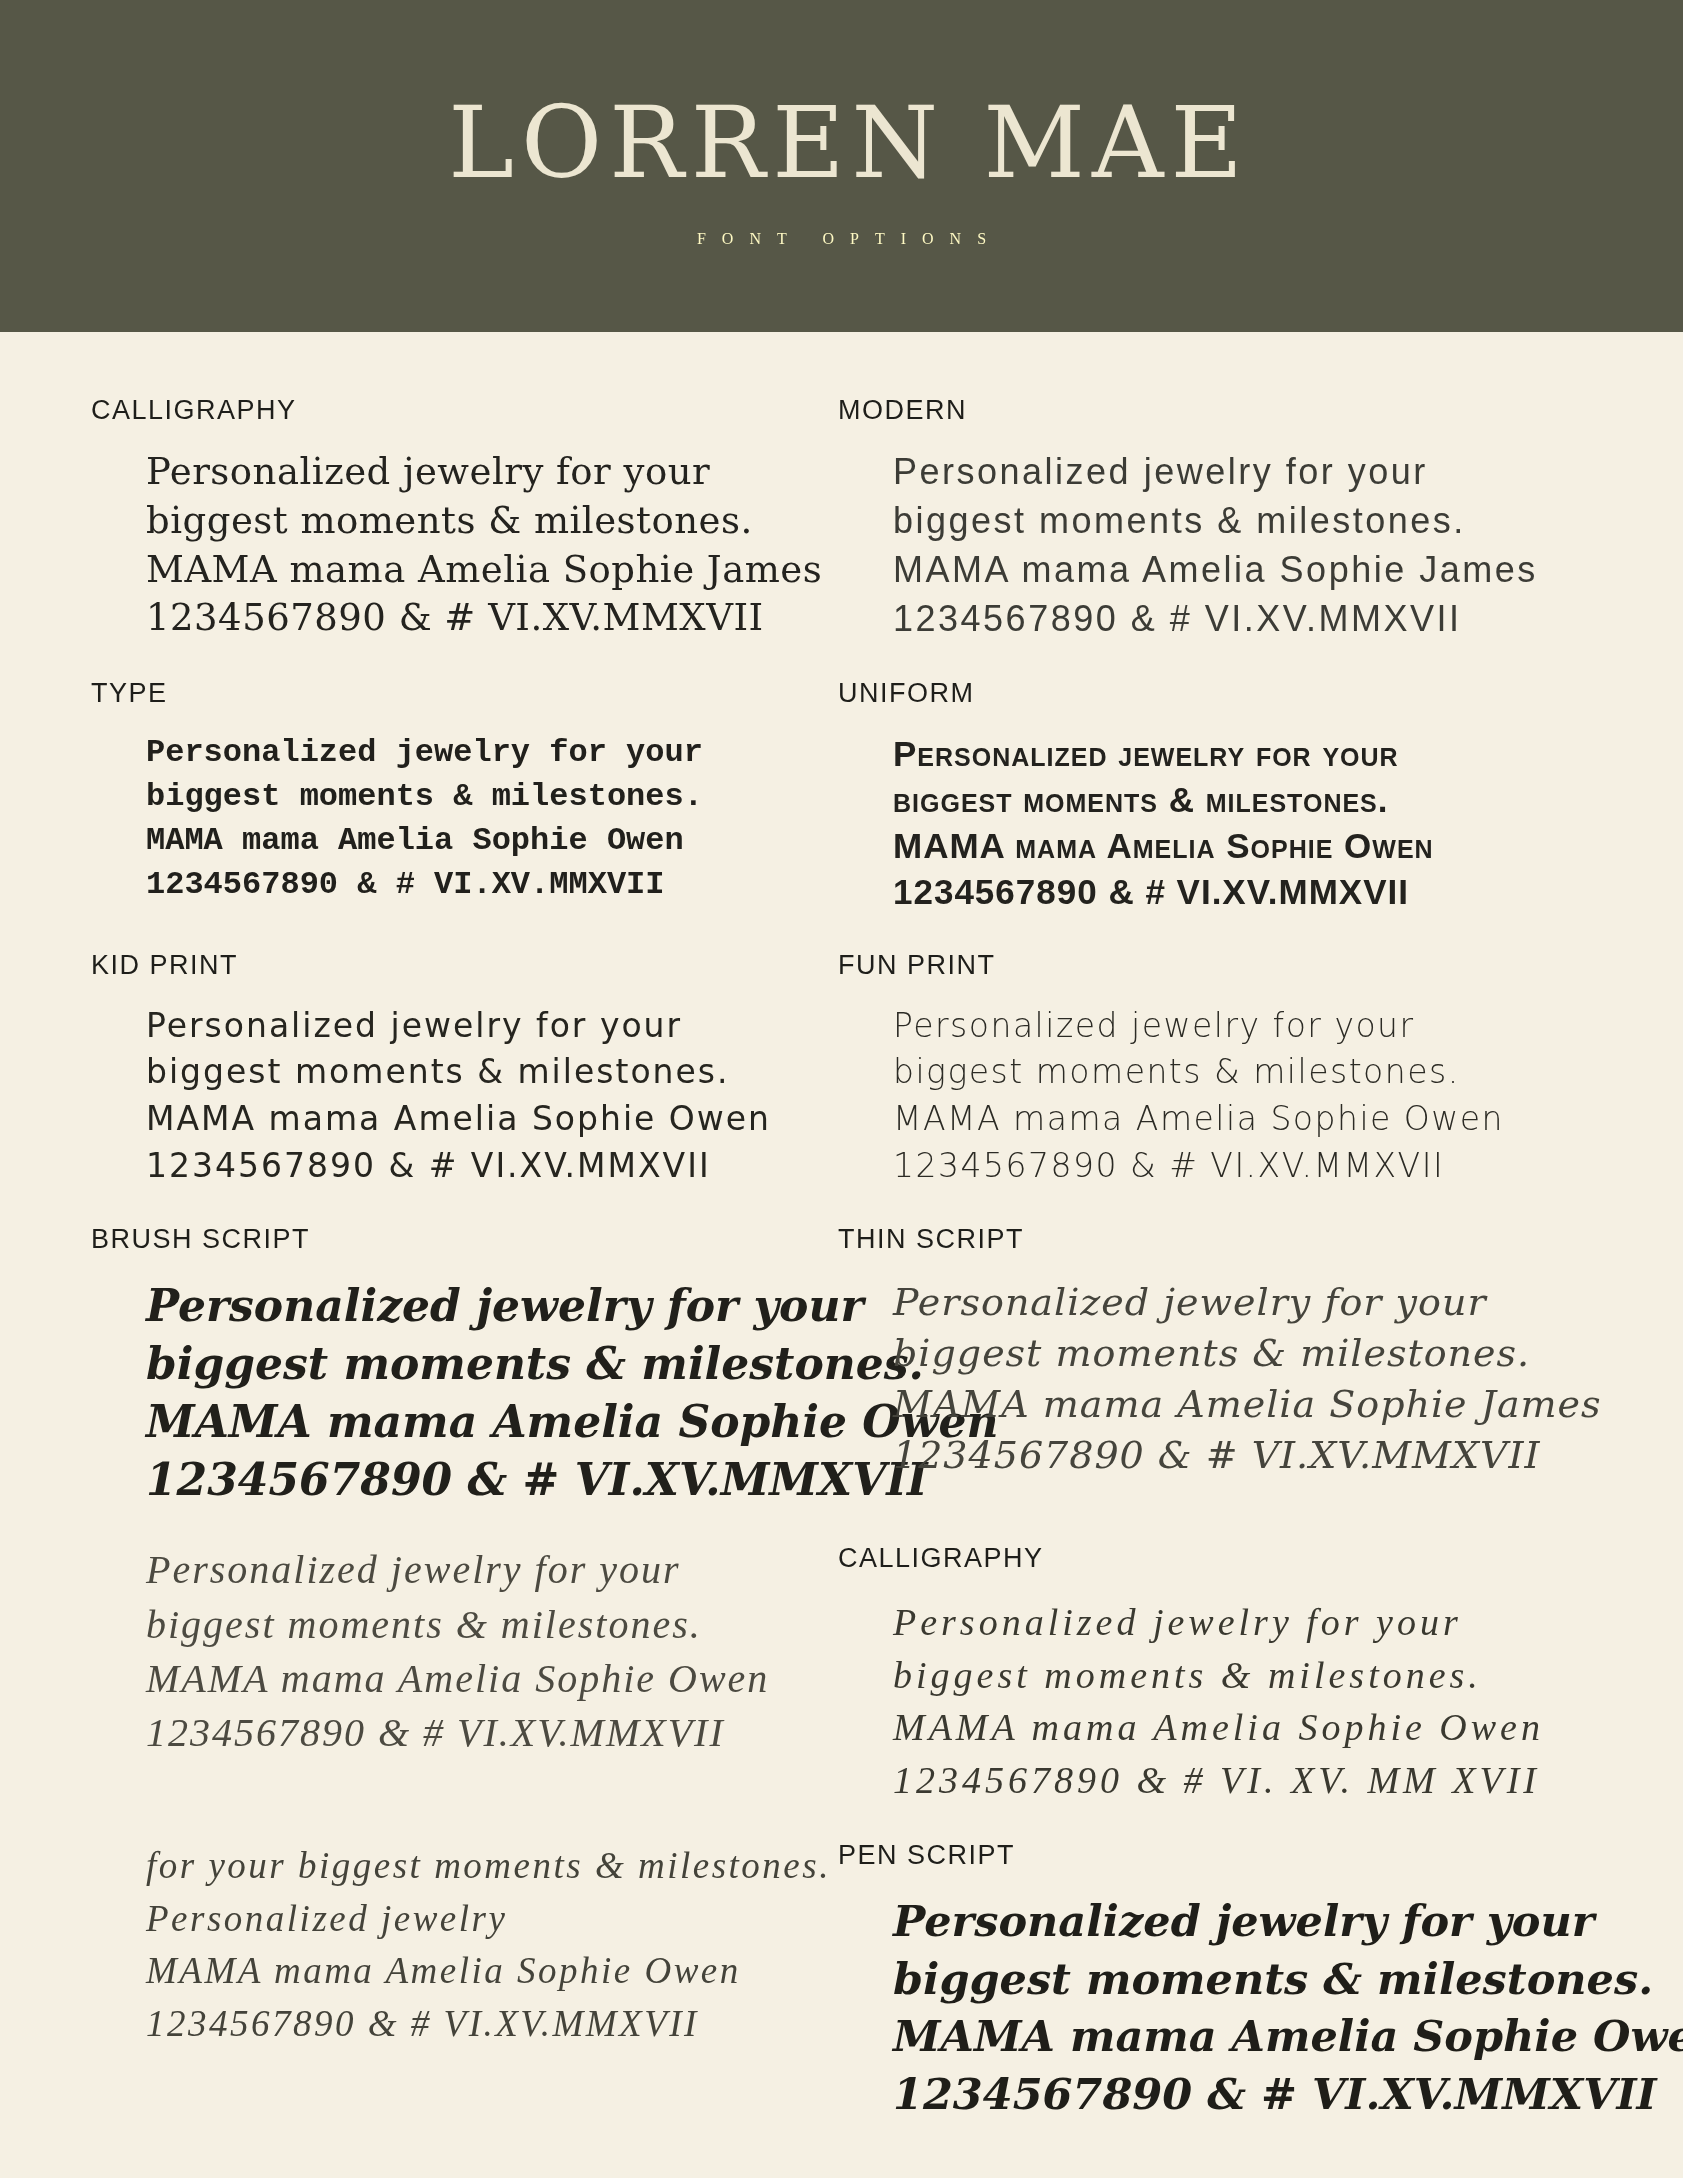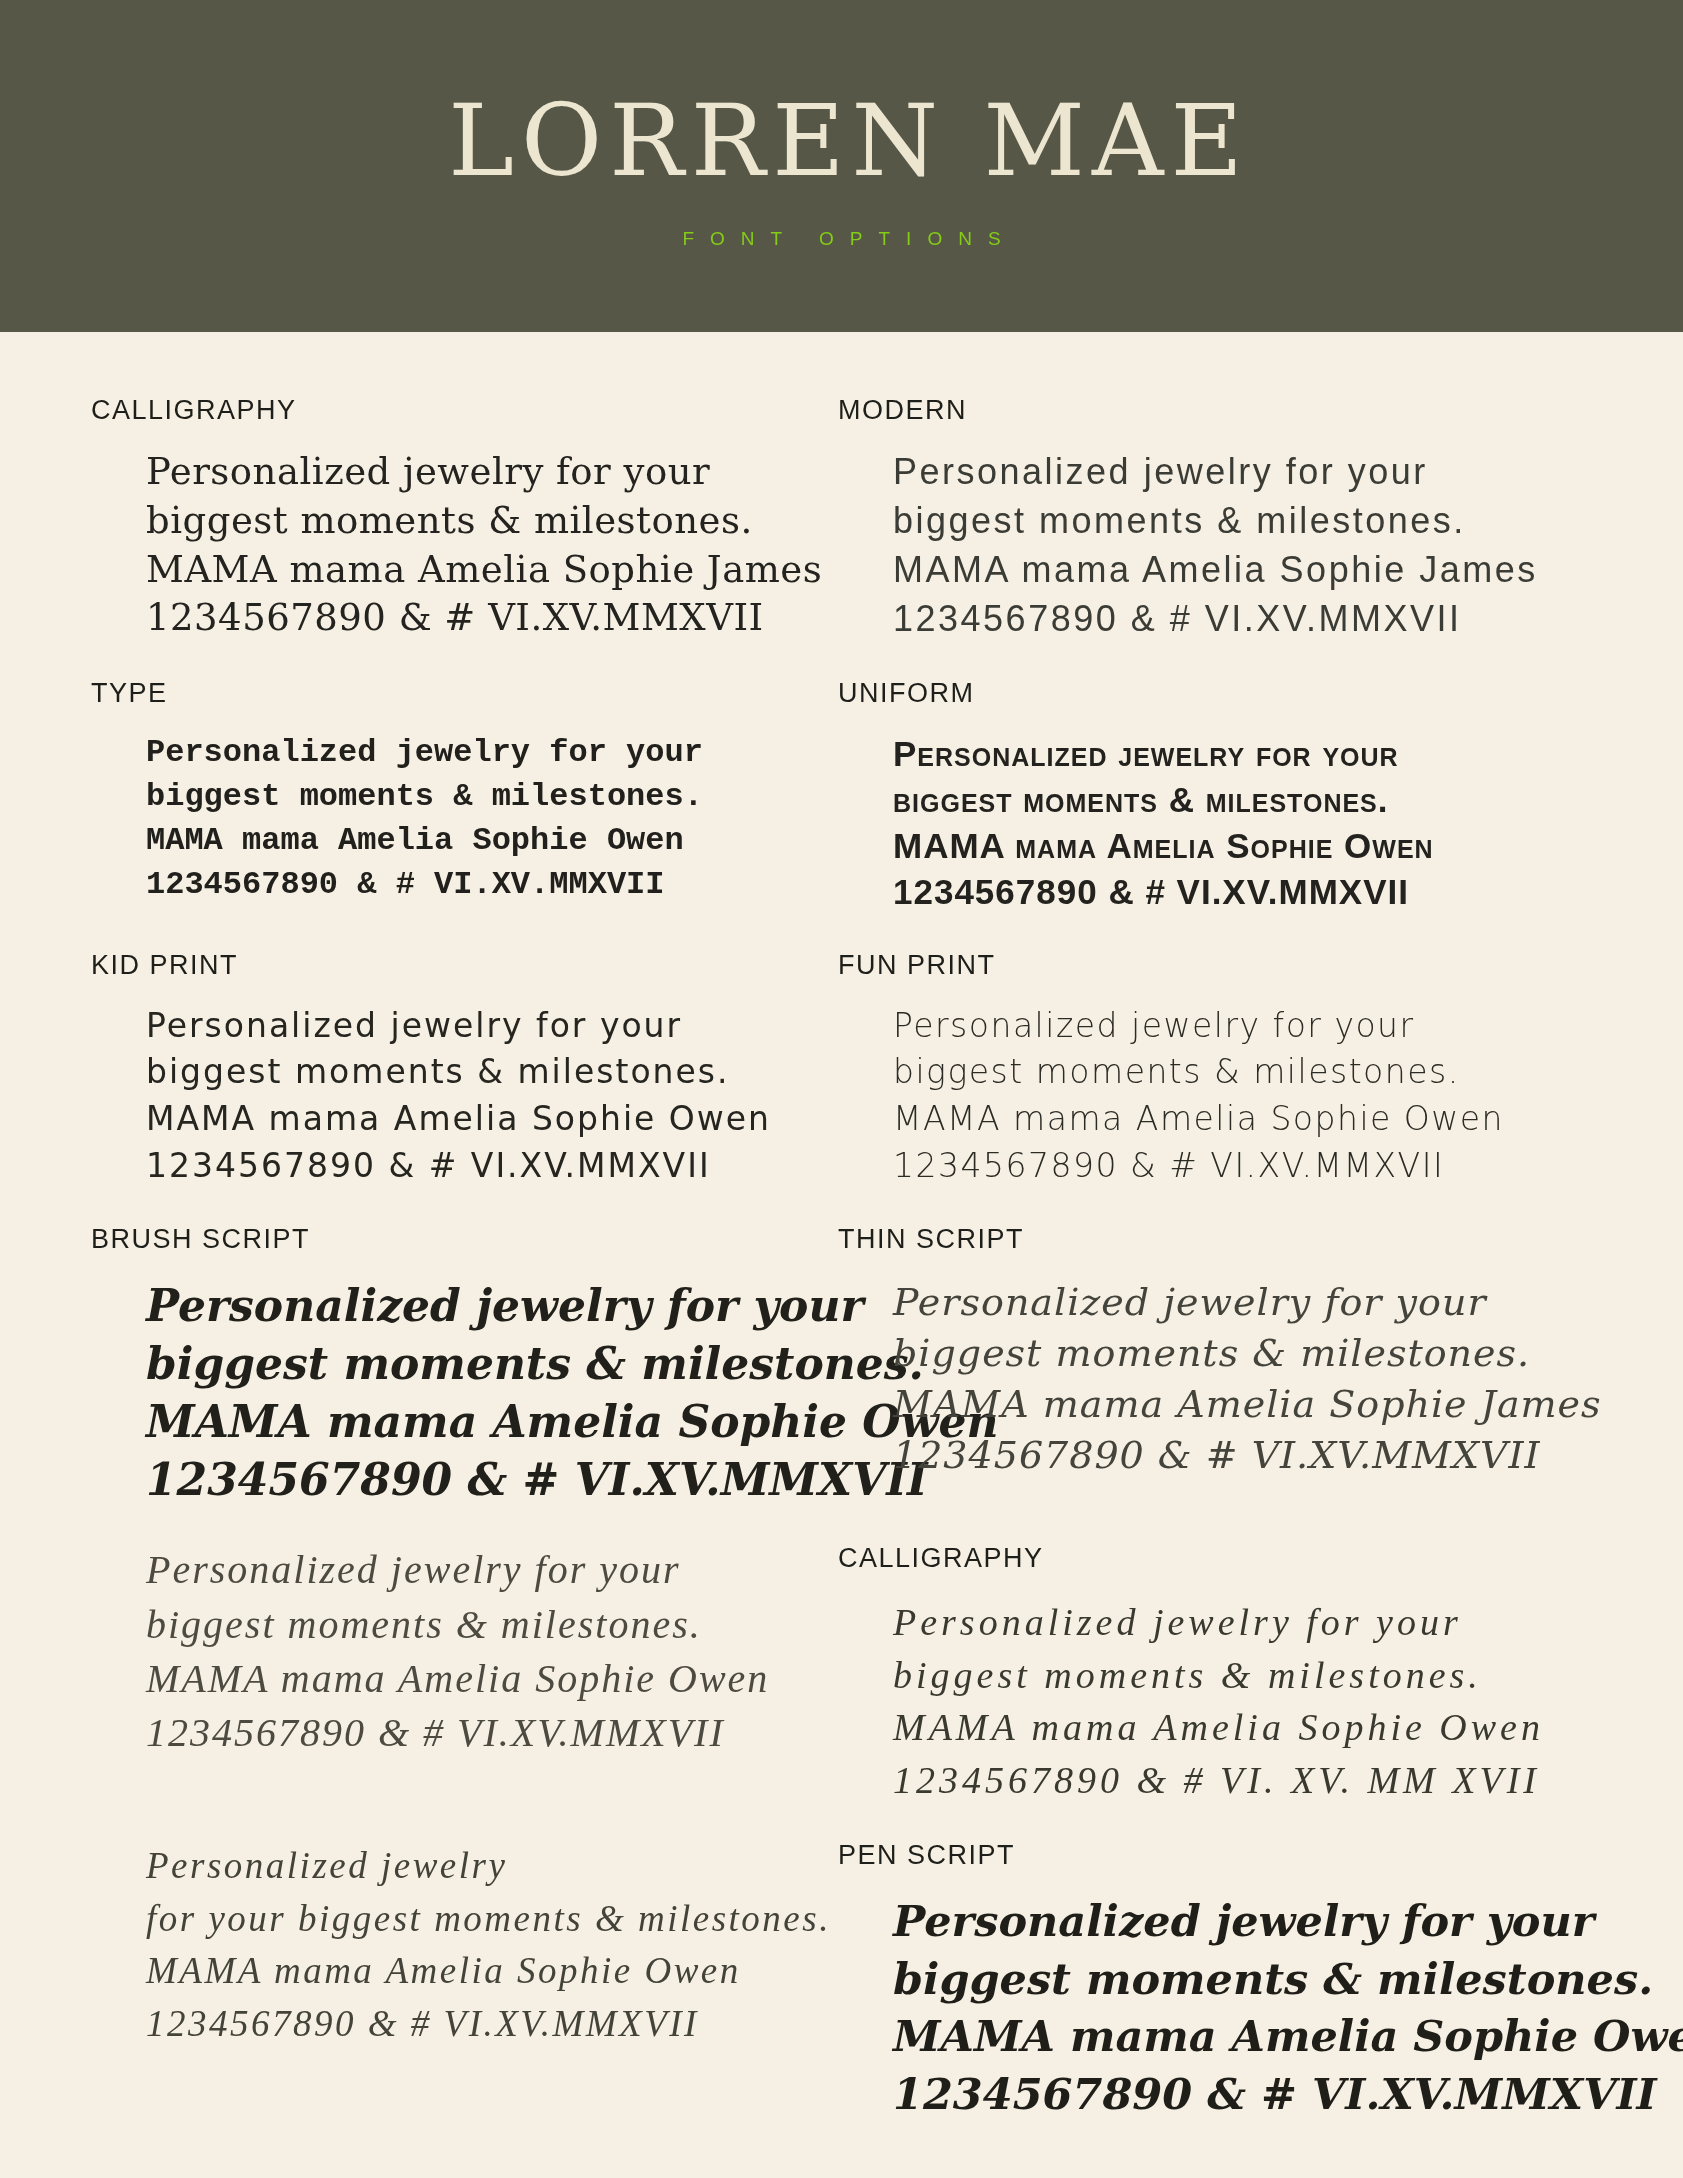--- a/index.html
+++ b/index.html
@@ -26,24 +26,24 @@
   .brand-title {
     font-family: "DejaVu Serif", "Liberation Serif", serif;
     font-weight: 400;
     font-size: 99px;
     letter-spacing: 7px;
     color: #ece6d1;
     line-height: 1;
     margin-left: 15px;
   }
   .brand-subtitle {
-    font-family: Liberation Sans, sans-serif;
-    font-size: 19px;
+    font-family: Liberation Serif, serif;
+    font-size: 16px;
     letter-spacing: 16px;
-    color: #84cc16;
+    color: #fef9c3;
     text-indent: 16px;
   }
   .content {
     padding: 63px 40px 0 91px;
     display: grid;
     grid-template-columns: 747px 1fr;
     column-gap: 0;
   }
   .section { margin-bottom: 34px; }
   .section-label {
@@ -214,22 +214,22 @@
       <div class="sample">
         <span class="line">Personalized jewelry for your</span>
         <span class="line">biggest moments &amp; milestones.</span>
         <span class="line">MAMA mama Amelia Sophie Owen</span>
         <span class="line">1234567890 &amp; # VI. XV. MM XVII</span>
       </div>
     </div>
 
     <div class="section f-romantic">
       <div class="sample">
+        <span class="line">for your biggest moments &amp; milestones.</span>
         <span class="line">Personalized jewelry</span>
-        <span class="line">for your biggest moments &amp; milestones.</span>
         <span class="line">MAMA mama Amelia Sophie Owen</span>
         <span class="line">1234567890 &amp; # VI.XV.MMXVII</span>
       </div>
     </div>
 
     <div class="section f-pen">
       <div class="section-label">PEN SCRIPT</div>
       <div class="sample">
         <span class="line">Personalized jewelry for your</span>
         <span class="line">biggest moments &amp; milestones.</span>

